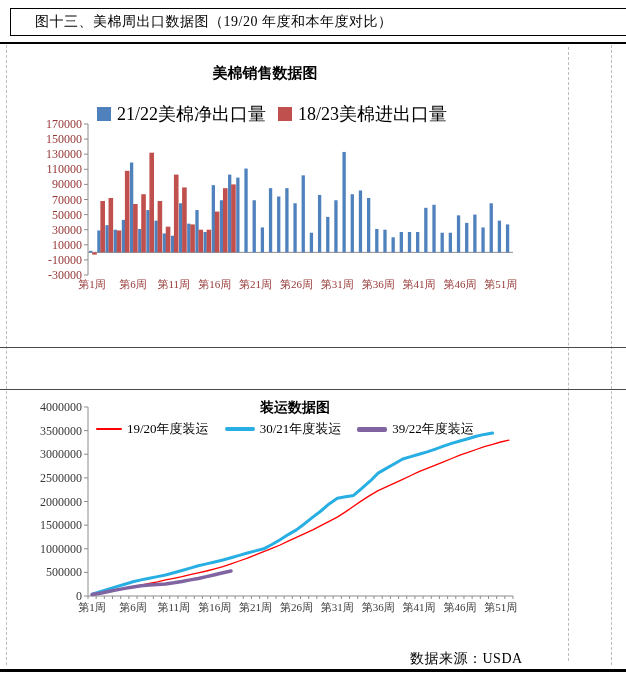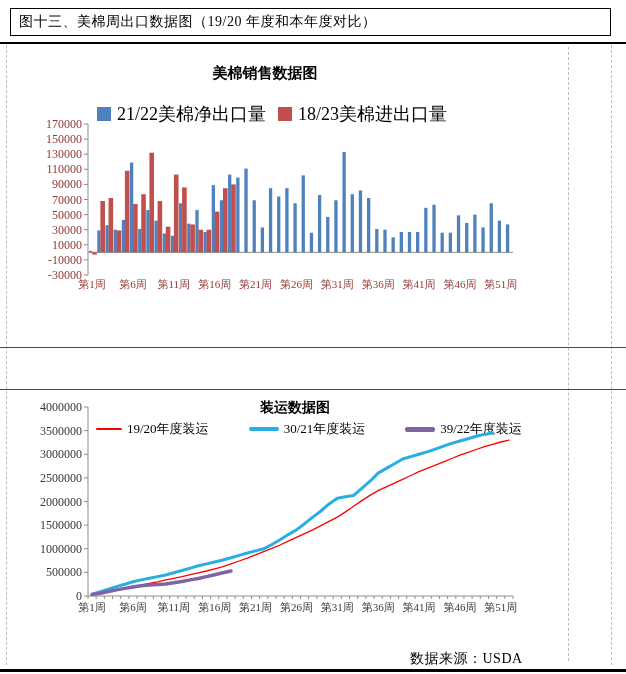--- a/index.html
+++ b/index.html
@@ -1,40 +1,40 @@
 <!DOCTYPE html>
 <html><head>
 <meta charset="utf-8">
 <style>
   html,body{margin:0;padding:0;background:#fff;}
   .page{position:relative;width:626px;height:674px;background:#fff;overflow:hidden;
         font-family:"Liberation Serif",serif;color:#000;}
   .title-box{position:absolute;left:10px;top:8px;width:591px;height:26px;border:1px solid #000;
-             display:flex;align-items:center;padding-left:8px;font-size:14px;letter-spacing:.5px;}
+             display:flex;align-items:center;padding-left:24px;font-size:14px;letter-spacing:.5px;}
   .header-rule{position:absolute;left:0;top:42px;width:626px;height:0;border-top:2px solid #000;}
   .vguide{position:absolute;width:0;border-left:1px dashed #bdbdbd;}
   .g-left{left:6px;top:45px;height:620px;}
   .g-right{left:611px;top:45px;height:620px;}
   .g-inner{left:568px;top:47px;height:614px;}
   .hsep{position:absolute;left:0;width:626px;height:0;border-top:1px solid #4a4a4a;}
   .sep1{top:347px;}
   .sep2{top:389px;}
   .bottom-rule{position:absolute;left:0;top:669px;width:626px;height:0;border-top:3px solid #000;}
   .c1-title{position:absolute;left:75px;top:64px;width:380px;text-align:center;
             font-size:15px;font-weight:bold;}
   .c1-legend{position:absolute;left:97px;top:102px;display:flex;gap:12px;align-items:center;
              font-size:18px;}
   .legend-item{display:flex;align-items:center;white-space:nowrap;}
   .sq{display:inline-block;width:14px;height:14px;margin-right:6px;background:#888;}
   .chart-svg{position:absolute;}
   #svg1{left:30px;top:115px;}
   #svg2{left:30px;top:395px;}
   .c2-title{position:absolute;left:105px;top:399px;width:380px;text-align:center;
             font-size:14px;font-weight:bold;}
-  .c2-legend{position:absolute;left:96px;top:420px;display:flex;gap:40px;align-items:center;
+  .c2-legend{position:absolute;left:96px;top:420px;display:flex;gap:16px;align-items:center;
              font-size:13px;height:18px;}
   .lsw{display:inline-block;margin-right:5px;border-radius:2px;background:#888;}
   .lsw.w1{width:26px;height:2px;}
   .lsw.w2{width:30px;height:4px;}
   .lsw.w3{width:30px;height:5px;}
   .source{position:absolute;left:410px;top:650px;font-size:14px;letter-spacing:.5px;}
   svg text{font-family:"Liberation Serif",serif;}
 </style>
 </head>
 <body>

